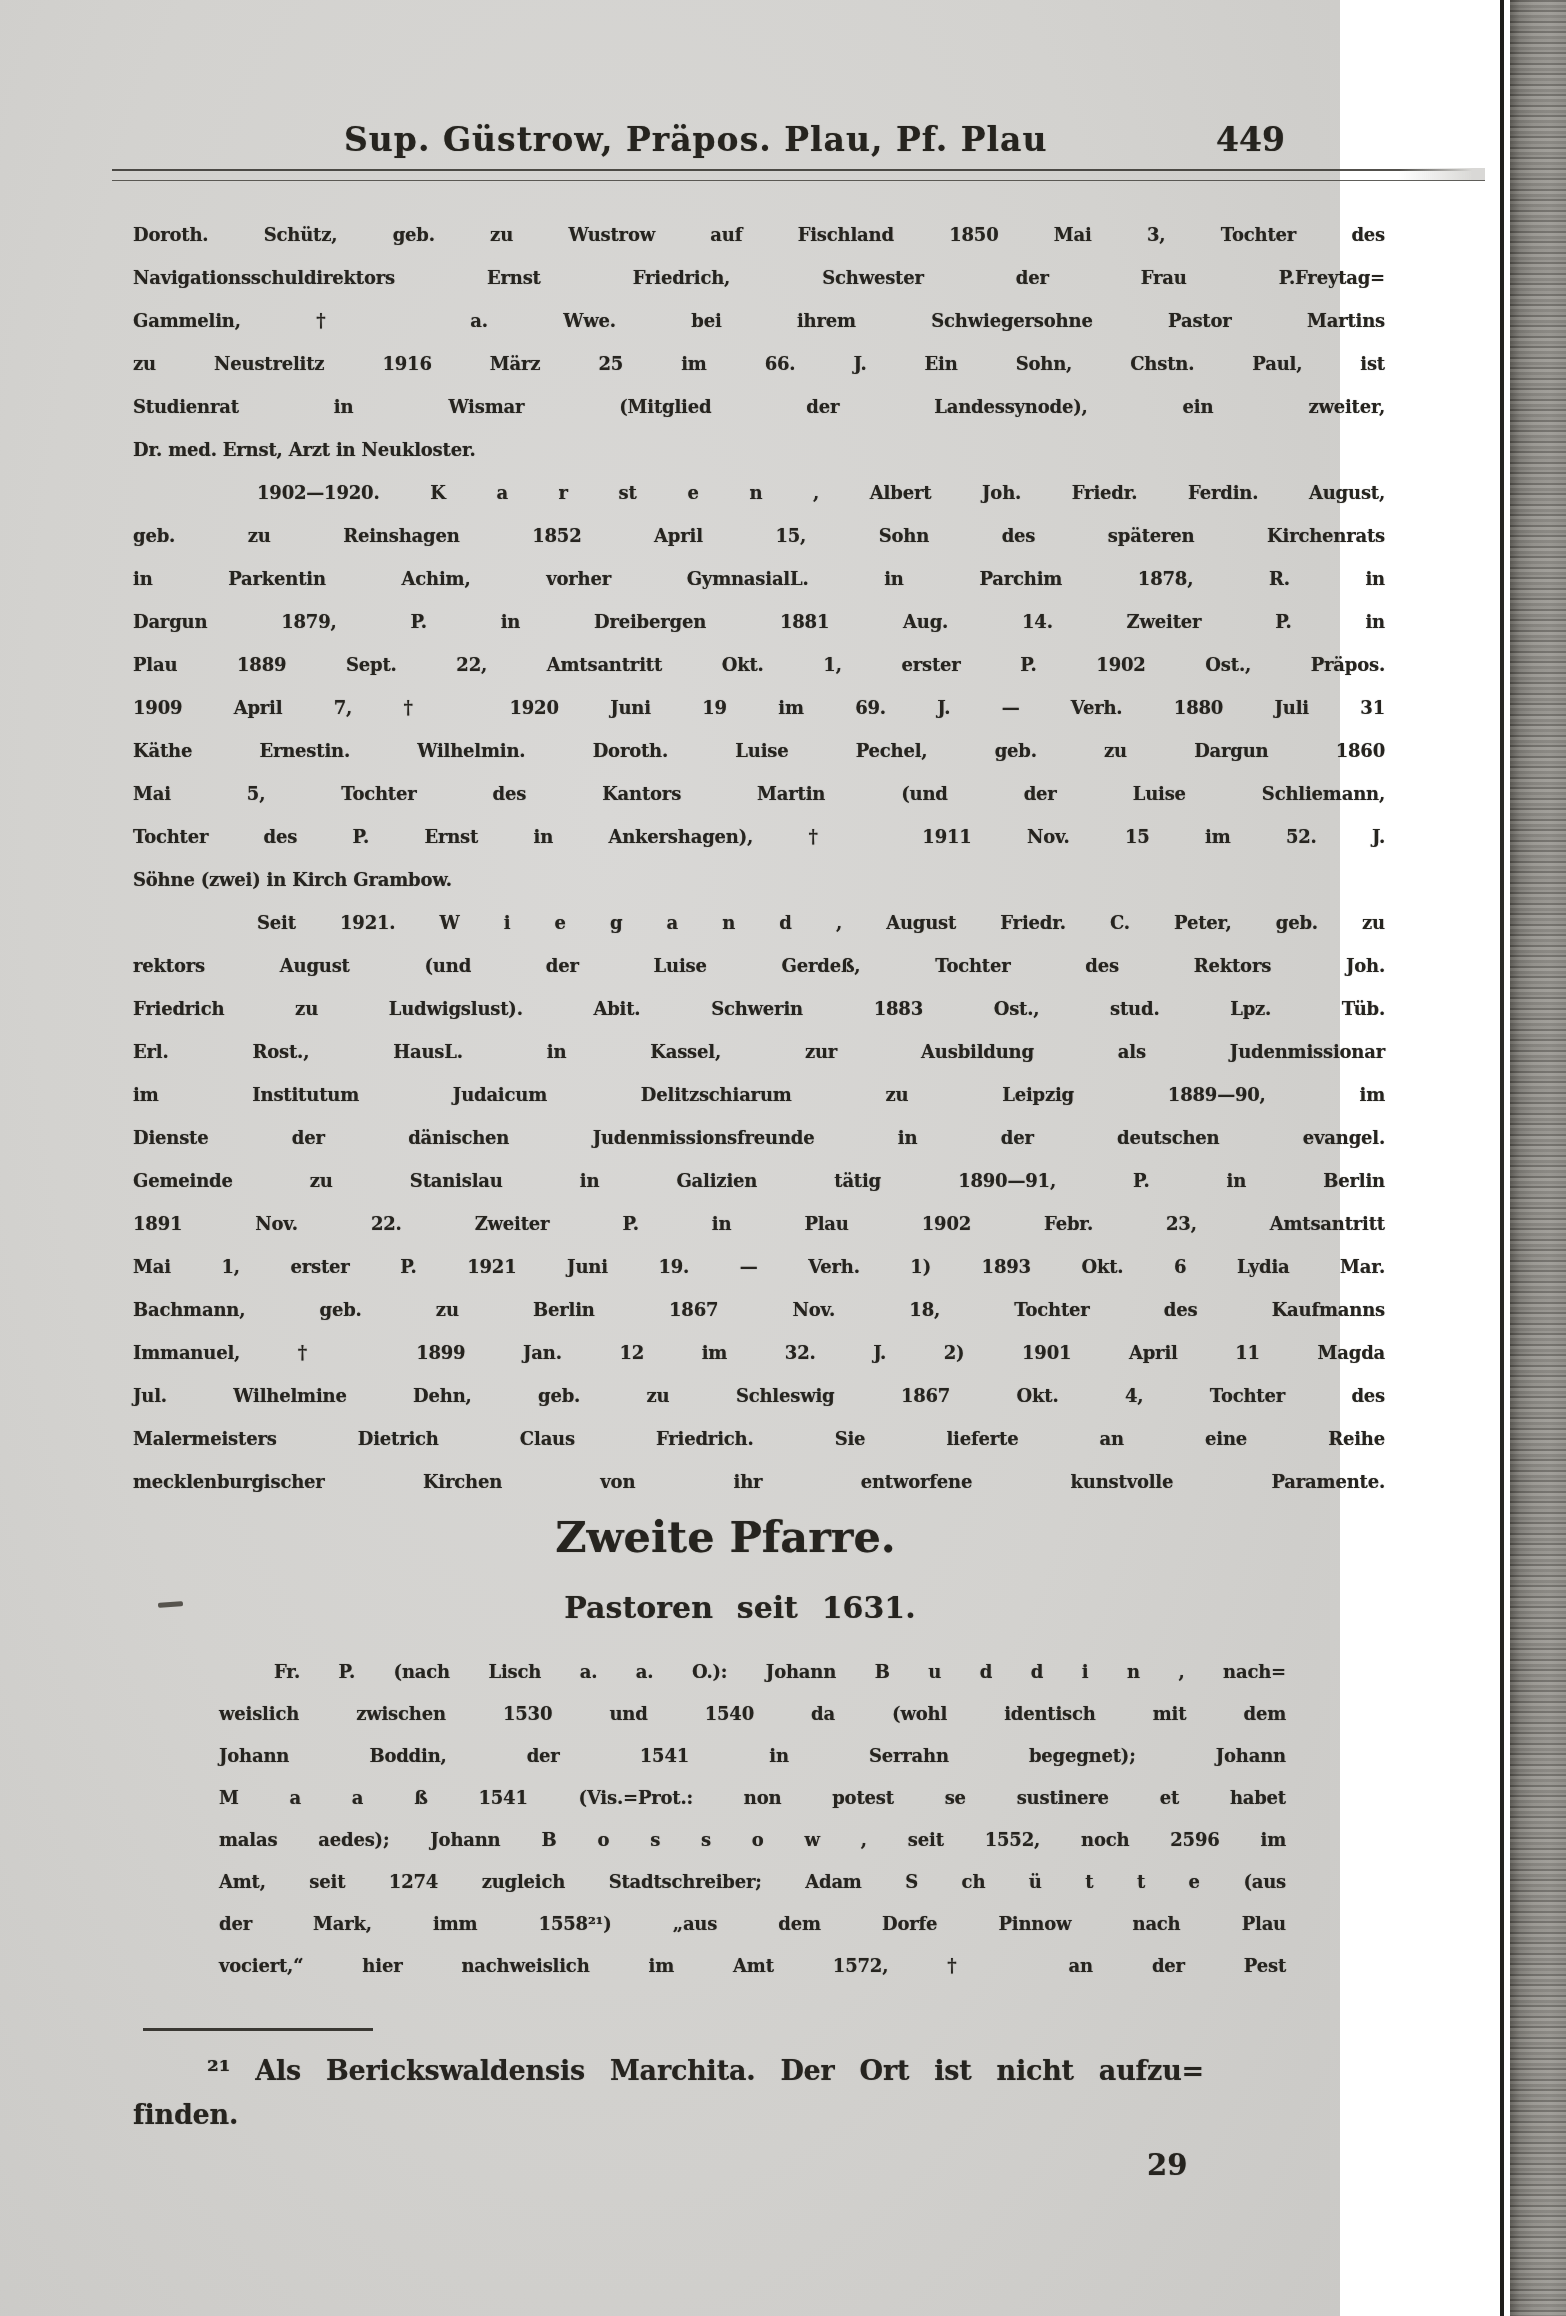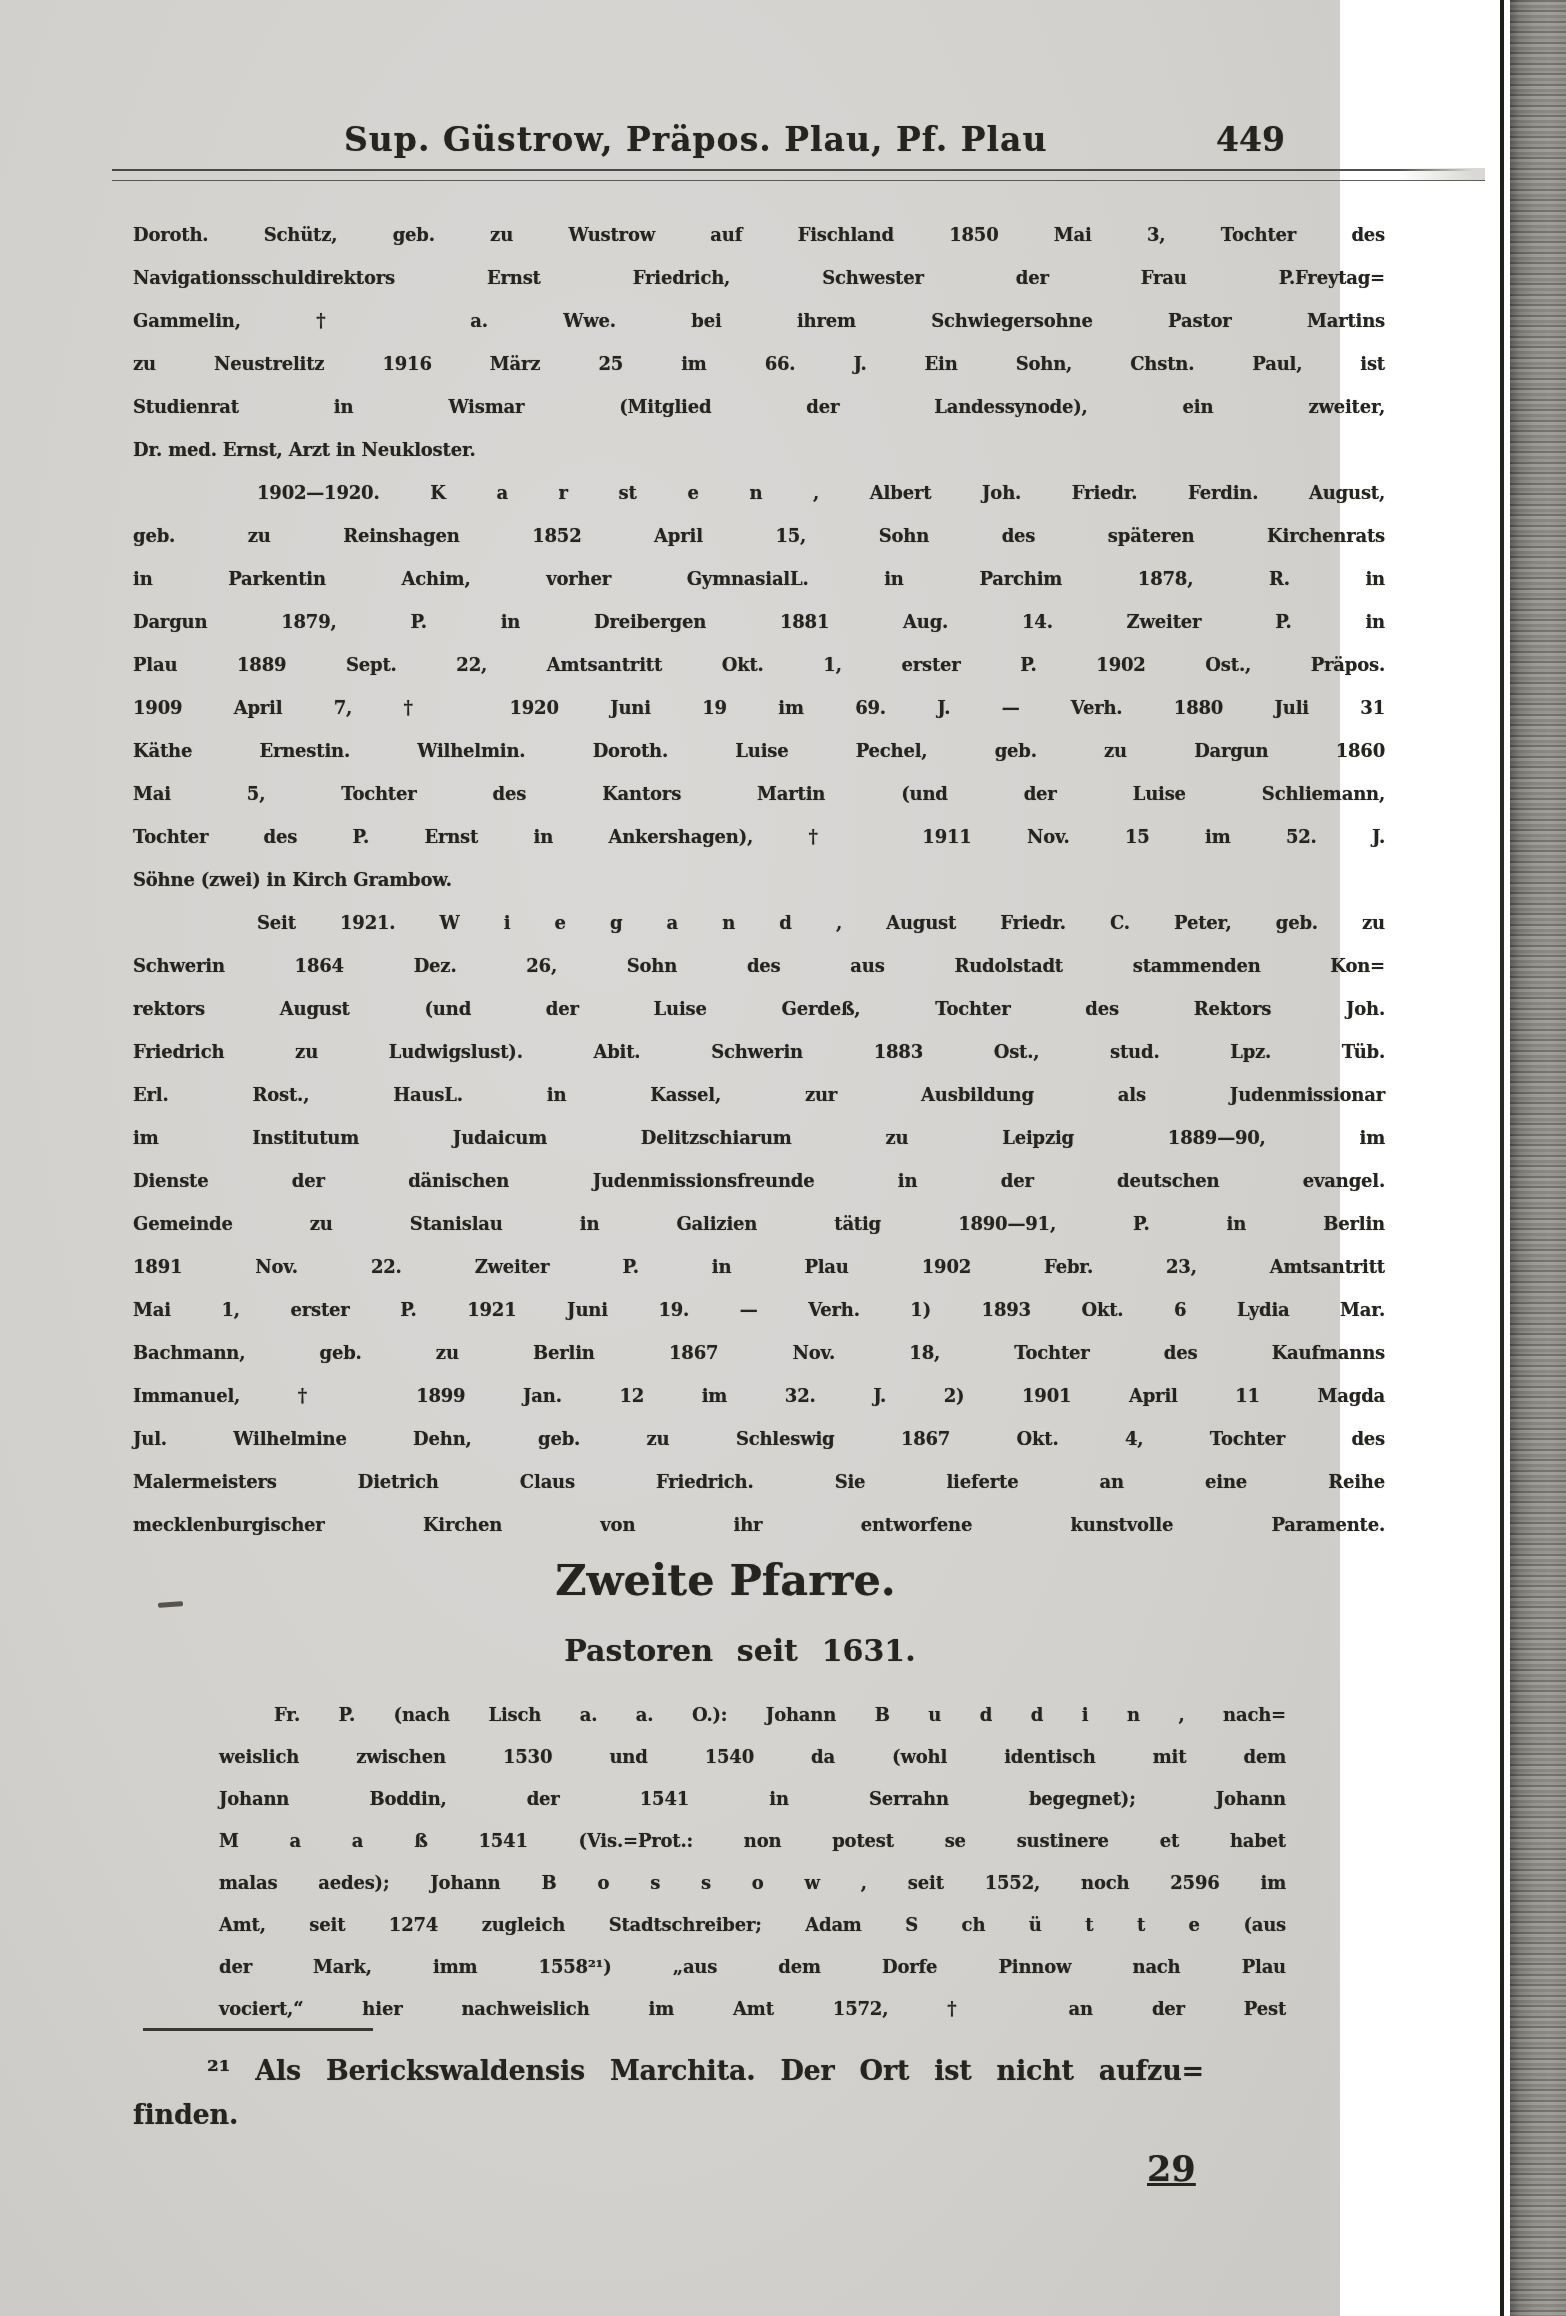--- a/index.html
+++ b/index.html
@@ -30,22 +30,22 @@
       line-height:48px;text-shadow:0 0 1px rgba(38,36,31,.55);}
   .h2{font-size:30px;font-weight:bold;text-align:center;margin:29px 38px 0 0;
       line-height:36px;word-spacing:13.3px;text-shadow:0 0 1px rgba(38,36,31,.5);}
   .sectionpara{margin:25px 0 0 86px;width:1067px;line-height:42px;}
   .sectionpara .indent{text-indent:55px;}
   
   .fnrule{position:absolute;left:143px;top:2028px;width:230px;height:2.9px;background:#3a3833;}
   .footnote{position:absolute;left:133px;top:2049px;width:1071px;
             font-size:27px;line-height:44px;}
   .footnote .indent{text-indent:74px;}
-  .sig{position:absolute;left:1147px;top:2148px;font-size:35px;font-weight:bold;
-       text-shadow:0 0 1px rgba(38,36,31,.5);text-decoration:underline;}
+  .sig{position:absolute;left:1147px;top:2148px;font-size:29px;font-weight:bold;
+       text-shadow:0 0 1px rgba(38,36,31,.5);}
   
   .stray{position:absolute;left:158px;top:1602px;width:25px;height:4.8px;
          background:#57544e;border-radius:1.9px;transform:rotate(-4deg);}
   .edge-line{position:absolute;left:1500px;top:0;width:3.8px;height:2317px;
          background:linear-gradient(to bottom,#1d1c19,#2b2a26 40%,#1f1e1b);}
   .edge-band{position:absolute;left:1510px;top:0;width:56px;height:2317px;
          background:
            repeating-linear-gradient(to bottom,
              rgba(58,56,52,.38) 0 1.9px, rgba(178,176,170,.28) 1.9px 4.8px,
              rgba(108,106,101,.34) 4.8px 7.6px, rgba(150,148,142,.22) 7.6px 10.5px),
@@ -78,21 +78,20 @@
         <div class="tline">Dargun 1879, P. in Dreibergen 1881 Aug. 14. Zweiter P. in</div>
         <div class="tline">Plau 1889 Sept. 22, Amtsantritt Okt. 1, erster P. 1902 Ost., Präpos.</div>
         <div class="tline">1909 April 7, † 1920 Juni 19 im 69. J. — Verh. 1880 Juli 31</div>
         <div class="tline">Käthe Ernestin. Wilhelmin. Doroth. Luise Pechel, geb. zu Dargun 1860</div>
         <div class="tline">Mai 5, Tochter des Kantors Martin (und der Luise Schliemann,</div>
         <div class="tline">Tochter des P. Ernst in Ankershagen), † 1911 Nov. 15 im 52. J.</div>
         <div class="tline endline">Söhne (zwei) in Kirch Grambow.</div>
       </section>
     <section class="para bodytext">
         <div class="tline indent">Seit 1921. W i e g a n d , August Friedr. C. Peter, geb. zu</div>
-        <div class="tline">Schwerin 1864 Dez. 26, Sohn des aus Rudolstadt stammenden Kon=</div>
         <div class="tline">rektors August (und der Luise Gerdeß, Tochter des Rektors Joh.</div>
         <div class="tline">Friedrich zu Ludwigslust). Abit. Schwerin 1883 Ost., stud. Lpz. Tüb.</div>
         <div class="tline">Erl. Rost., HausL. in Kassel, zur Ausbildung als Judenmissionar</div>
         <div class="tline">im Institutum Judaicum Delitzschiarum zu Leipzig 1889—90, im</div>
         <div class="tline">Dienste der dänischen Judenmissionsfreunde in der deutschen evangel.</div>
         <div class="tline">Gemeinde zu Stanislau in Galizien tätig 1890—91, P. in Berlin</div>
         <div class="tline">1891 Nov. 22. Zweiter P. in Plau 1902 Febr. 23, Amtsantritt</div>
         <div class="tline">Mai 1, erster P. 1921 Juni 19. — Verh. 1) 1893 Okt. 6 Lydia Mar.</div>
         <div class="tline">Bachmann, geb. zu Berlin 1867 Nov. 18, Tochter des Kaufmanns</div>
         <div class="tline">Immanuel, † 1899 Jan. 12 im 32. J. 2) 1901 April 11 Magda</div>

